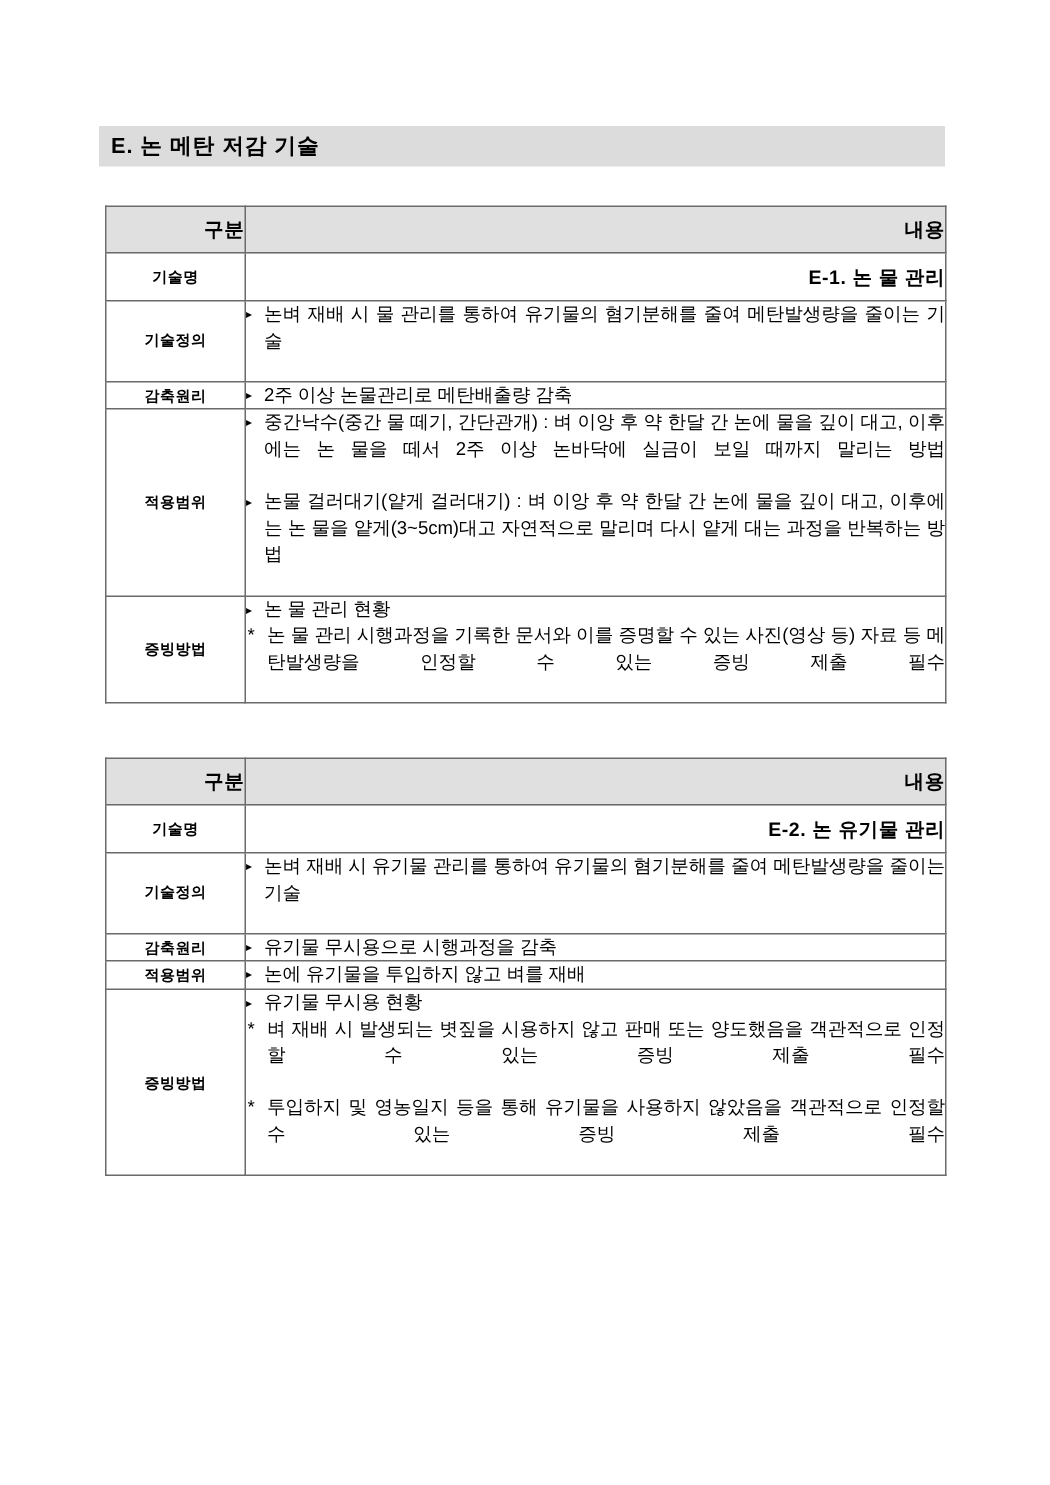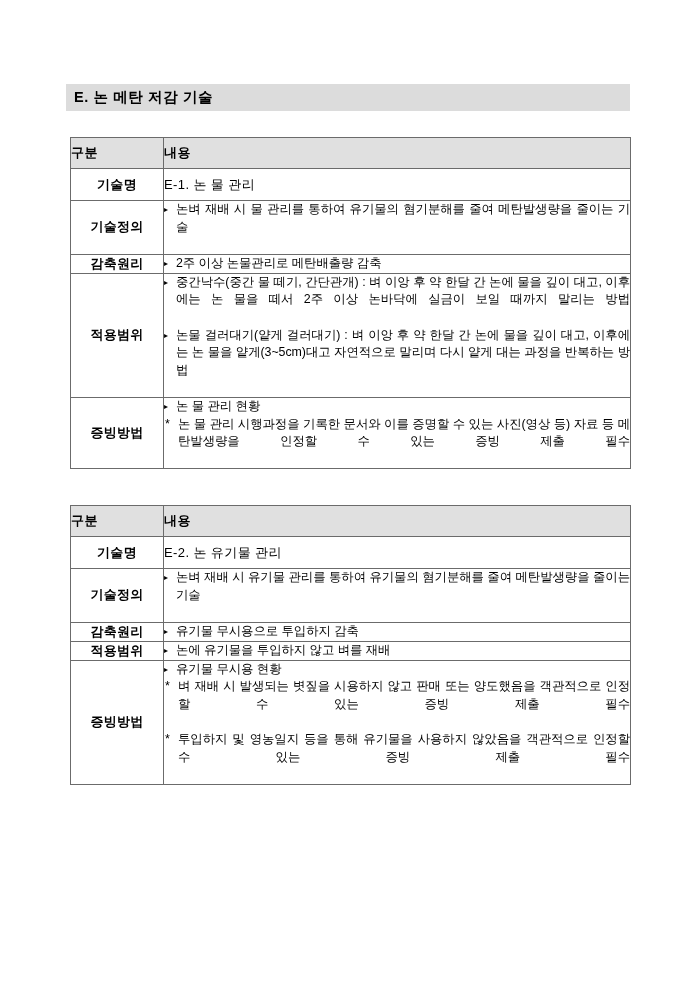--- a/index.html
+++ b/index.html
@@ -59,47 +59,47 @@
   .spec-table col.c-content { width: 467px; }
 
   .spec-table td, .spec-table th {
     border: 1px solid #6b6b6b;
     padding: 0;
     vertical-align: middle;
   }
 
   .th-cell {
     background: #e0e0e0;
-    text-align: left;
+    text-align: right;
     font-size: 13px;
     font-weight: bold;
     height: 30px;
     letter-spacing: 0.5px;
     margin-left: 44px;
   }
 
   .label-cell {
     text-align: center;
-    font-size: 13px;
+    font-size: 10px;
     font-weight: bold;
     letter-spacing: 0.3px;
     vertical-align: middle;
     background: #ffffff;
   }
 
   .content-cell {
     background: #ffffff;
     padding: 4px 7px 4px 8px;
     vertical-align: middle;
   }
 
   .title-cell {
-    text-align: left;
+    text-align: right;
     font-size: 13px;
-    font-weight: normal;
+    font-weight: bold;
     height: 31px;
     letter-spacing: 0.4px;
   }
 
   
   .item {
     font-size: 12.4px;
     line-height: 17.6px;
     text-align: justify;
     text-justify: inter-character;
@@ -200,21 +200,21 @@
         </tr>
         <tr>
           <td class="label-cell">기술정의</td>
           <td class="content-cell">
             <p class="item bullet"><span class="mark">▸</span><span>논벼 재배 시 유기물 관리를 통하여 유기물의 혐기분해를 줄여 메탄발생량을 줄이는 기술</span></p>
           </td>
         </tr>
         <tr>
           <td class="label-cell">감축원리</td>
           <td class="content-cell">
-            <p class="item bullet nostretch nojustify"><span class="mark">▸</span><span>유기물 무시용으로 투입하지 감축</span></p>
+            <p class="item bullet nostretch nojustify"><span class="mark">▸</span><span>유기물 무시용으로 시행과정을 감축</span></p>
           </td>
         </tr>
         <tr>
           <td class="label-cell">적용범위</td>
           <td class="content-cell">
             <p class="item bullet nostretch nojustify"><span class="mark">▸</span><span>논에 유기물을 투입하지 않고 벼를 재배</span></p>
           </td>
         </tr>
         <tr>
           <td class="label-cell">증빙방법</td>

